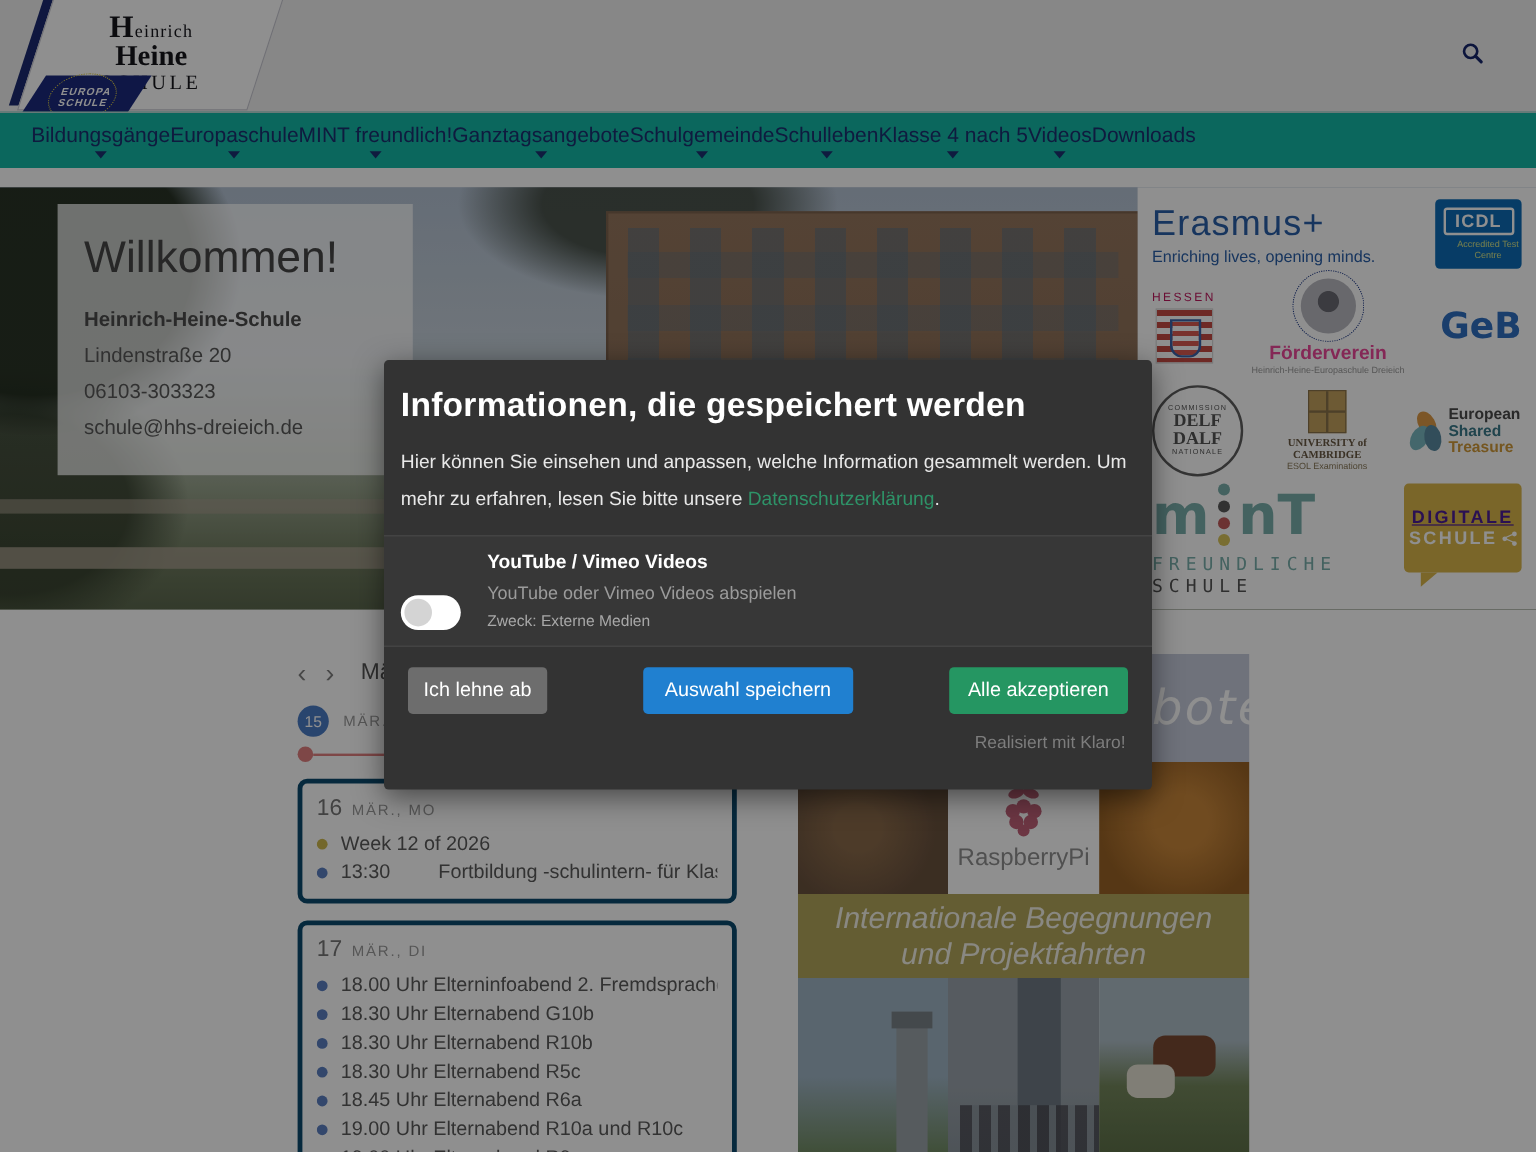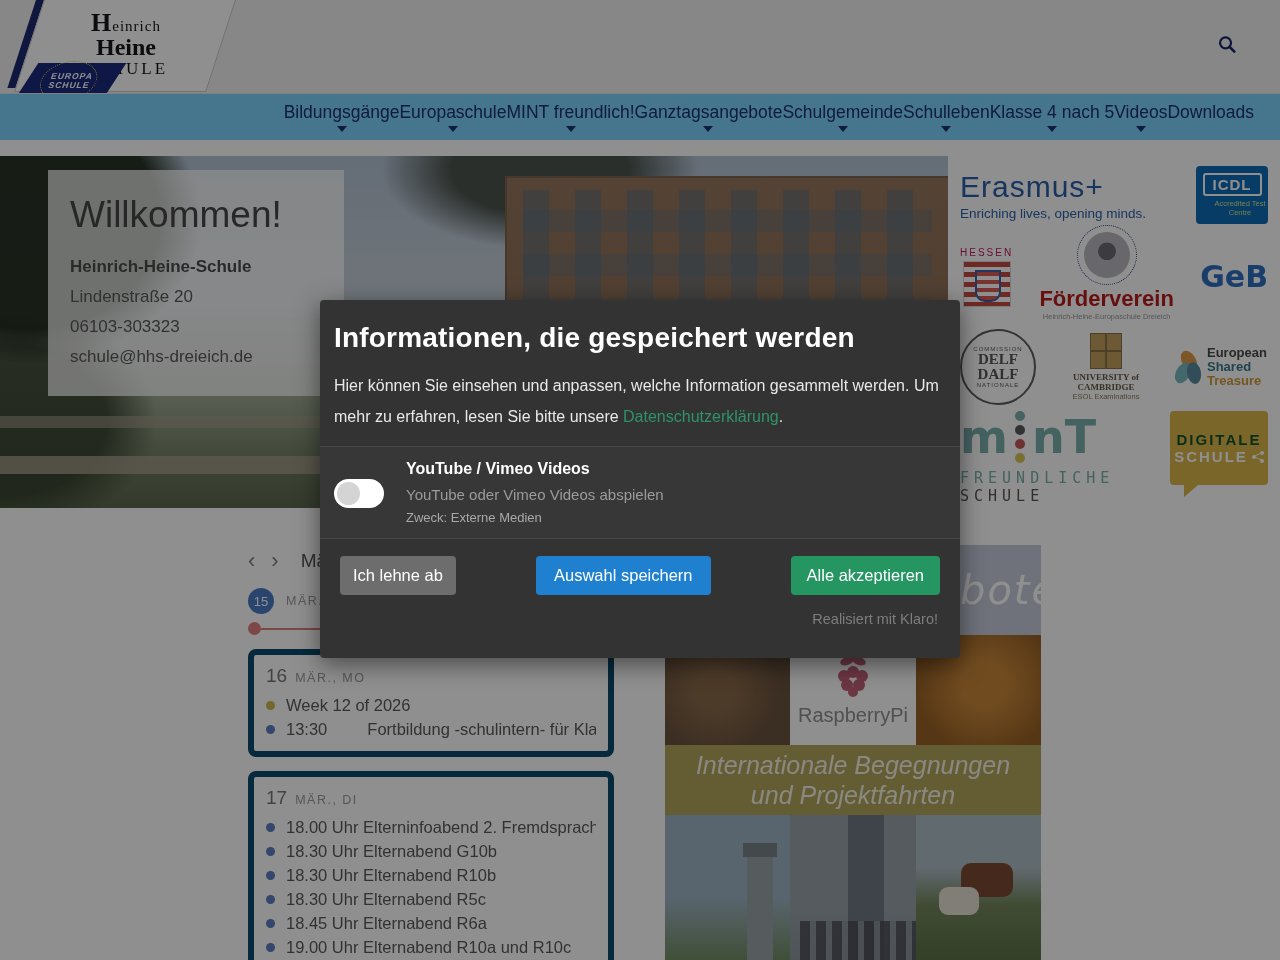--- a/index.html
+++ b/index.html
@@ -21,23 +21,23 @@
   .badge{position:absolute;left:8px;bottom:-8px;width:88px;height:36px;
         transform:skewX(-18deg);background:#1b2a7e;display:flex;align-items:center;justify-content:center;}
   .badge-inner{transform:skewX(18deg);color:#fff;font-size:8.5px;font-weight:bold;
         letter-spacing:1px;text-align:center;line-height:9px;position:relative;}
   .badge-inner::before{content:"";position:absolute;left:-9px;top:-11px;width:54px;height:38px;
         border:1px dotted #d8c84a;border-radius:50%;}
   .search-btn{position:absolute;right:36px;top:28px;width:34px;height:34px;cursor:pointer;
         display:flex;align-items:center;justify-content:center;background:none;border:none;}
 
   
-  .nav{position:absolute;left:0;top:93px;width:1280px;height:47px;background:#7dd3fc;
+  .nav{position:absolute;left:0;top:93px;width:1280px;height:47px;background:#14b8a6;
        border-top:1px solid #e2e2e2;display:flex;align-items:center;
-       justify-content:flex-end;padding:0 26px;box-sizing:border-box;}
+       justify-content:flex-start;padding:0 26px;box-sizing:border-box;}
   .nav-item{display:flex;flex-direction:column;align-items:center;cursor:pointer;}
   .nav-label{color:#1c3070;font-size:17.5px;font-weight:500;white-space:nowrap;}
   .tri{width:0;height:0;border-left:5px solid transparent;border-right:5px solid transparent;
        border-top:6px solid #1c3070;margin-top:3px;}
   .tri.hidden{visibility:hidden;}
 
   
   .hero{position:absolute;left:0;top:156px;width:1280px;height:352px;overflow:hidden;
         background:linear-gradient(180deg,#b4c2d3 0%,#c7d1da 40%,#9aa58f 70%,#6e7a5e 88%,#5c684e 100%);}
   .hero-trees{position:absolute;left:0;top:0;width:360px;height:352px;
@@ -76,21 +76,21 @@
   .hessen{text-align:center;}
   .hessen-t{font-size:10px;color:#be185d;letter-spacing:2px;}
   .hessen-flag{width:46px;height:44px;margin:3px auto 0;position:relative;
         background:repeating-linear-gradient(180deg,#c44a42 0 5px,#fff 5px 10px);border:1px solid #d8d8d8;}
   .hessen-shield{position:absolute;left:11px;top:8px;width:22px;height:28px;border-radius:0 0 10px 10px;
         background:repeating-linear-gradient(180deg,#d85a50 0 4px,#fff 4px 8px);border:2px solid #3a62a8;}
   .foerder{text-align:center;position:relative;width:150px;}
   .heine{width:46px;height:46px;border-radius:50%;margin:0 auto;
         background:radial-gradient(circle at 50% 42%,#6a6a72 24%,#b9b9c0 26%);
         outline:1px dotted #26408c;outline-offset:6px;}
-  .foerder-t{font-size:22px;font-weight:bold;color:#b91c1c;margin-top:8px;}
+  .foerder-t{font-size:16px;font-weight:bold;color:#ec4899;margin-top:8px;}
   .foerder-s{font-size:7.5px;color:#999;}
   .geb{font-size:30px;font-weight:bold;color:#2f6fc0;font-family:"DejaVu Sans",sans-serif;}
   .delf{width:72px;height:72px;border:2px solid #5d5d5d;border-radius:50%;text-align:center;
         display:flex;flex-direction:column;align-items:center;justify-content:center;color:#555;}
   .delf-ring{font-size:6px;letter-spacing:1px;}
   .delf-t{font-family:"Liberation Serif",serif;font-weight:bold;font-size:15px;line-height:15px;}
   .cam{text-align:center;width:120px;}
   .cam-shield{width:30px;height:34px;margin:0 auto 3px;background:#c3a05e;border:1px solid #8a734a;
         background-image:linear-gradient(#8a734a,#8a734a),linear-gradient(#8a734a,#8a734a);
         background-size:2px 100%,100% 2px;background-position:center,center;background-repeat:no-repeat;}
@@ -107,21 +107,21 @@
   .mintrow{margin-top:6px;align-items:flex-start;}
   .mint{display:flex;align-items:center;gap:7px;}
   .mint-letter{font-size:46px;font-weight:bold;color:#79afab;line-height:44px;font-family:"DejaVu Sans",sans-serif;}
   .mint-dots{display:flex;flex-direction:column;gap:4px;}
   .mint-dots i{width:10px;height:10px;border-radius:50%;display:block;}
   .md1{background:#79afab;}.md2{background:#5a5a5a;}.md3{background:#c05a5a;}.md4{background:#d8c45a;}
   .digitale{width:118px;height:74px;background:#d9b64a;border-radius:4px;position:relative;
         display:flex;flex-direction:column;align-items:center;justify-content:center;letter-spacing:2px;}
   .digitale::after{content:"";position:absolute;left:14px;bottom:-12px;
         border-left:14px solid #d9b64a;border-bottom:12px solid transparent;}
-  .dig-1{font-size:15px;font-weight:bold;color:#14532d;}
+  .dig-1{font-size:15px;font-weight:bold;color:#4c1d95;text-decoration:underline;}
   .dig-2{font-size:15px;font-weight:bold;color:#fff;display:flex;align-items:center;gap:4px;}
   .share{width:12px;height:12px;position:relative;flex:none;}
   .share i{position:absolute;width:4px;height:4px;border-radius:50%;background:#fff;}
   .sh1{left:0;top:4px;}.sh2{right:0;top:0;}.sh3{right:0;bottom:0;}
   .share::before,.share::after{content:"";position:absolute;left:2px;width:8px;height:1.4px;background:#fff;}
   .share::before{top:3px;transform:rotate(-24deg);}
   .share::after{bottom:3px;transform:rotate(24deg);}
   .mint-sub{font-size:15px;letter-spacing:5px;margin-top:6px;font-family:"DejaVu Sans Mono",monospace;}
   .mint-sub .c1{color:#79afab;}.mint-sub .c2{color:#555;}
 
@@ -130,21 +130,21 @@
   .cal-controls{display:flex;align-items:center;gap:16px;color:#8a8a8a;}
   .cal-arrow{font-size:22px;line-height:20px;cursor:pointer;color:#7f7f7f;}
   .cal-month{font-size:19px;color:#555;margin-left:6px;}
   .today-row{display:flex;align-items:center;gap:12px;margin-top:16px;}
   .today-circle{width:26px;height:26px;border-radius:50%;background:#4a7bc4;color:#fff;
         font-size:13px;display:flex;align-items:center;justify-content:center;}
   .day-label{font-size:12.5px;color:#9a9a9a;letter-spacing:1.5px;}
   .nowline{display:flex;align-items:center;margin-top:8px;}
   .nowline .nd{width:13px;height:13px;border-radius:50%;background:#e07f7f;flex:none;}
   .nowline .nl{height:2px;background:#e07f7f;flex:1;}
-  .day-card{border:6px solid #0c4a6e;border-radius:8px;padding:10px 12px;margin-top:14px;overflow:hidden;}
+  .day-card{border:4px solid #0c4a6e;border-radius:8px;padding:10px 12px;margin-top:14px;overflow:hidden;}
   .day-head{display:flex;align-items:baseline;gap:8px;}
   .day-num{font-size:19px;color:#767676;}
   .event{display:flex;align-items:center;height:24px;overflow:hidden;white-space:nowrap;}
   .edot{width:9px;height:9px;border-radius:50%;flex:none;margin-right:11px;}
   .edot.blue{background:#5b7fc0;}.edot.yellow{background:#cdb84e;}
   .etime{font-size:16.5px;color:#5a5a5a;margin-right:40px;}
   .etext{font-size:16.5px;color:#5a5a5a;overflow:hidden;}
   .evgroup{margin-top:6px;}
 
   
@@ -174,21 +174,21 @@
 
   
   .dim{position:absolute;inset:0;background:rgba(0,0,0,0.44);z-index:50;}
   .modal{position:absolute;left:320px;top:300px;width:640px;height:358px;z-index:60;
         background:#333;color:#fff;border-radius:4px;box-sizing:border-box;
         padding:22px 14px 16px;box-shadow:0 6px 24px rgba(0,0,0,.5);}
   .m-title{font-size:28px;font-weight:bold;margin:0 0 16px 0;letter-spacing:.2px;}
   .m-body{font-size:16px;color:#e8e8e8;line-height:31px;margin:0;}
   .m-link{color:#2e9368;text-decoration:none;cursor:pointer;}
   .consent{border-top:1px solid #474747;border-bottom:1px solid #474747;background:#373737;
-        margin:14px -14px 0;padding:13px 14px;display:flex;align-items:center;gap:22px;}
+        margin:14px -14px 0;padding:13px 14px;display:flex;align-items:flex-end;gap:22px;}
   .toggle{width:50px;height:29px;border-radius:15px;background:#fff;position:relative;flex:none;
         margin-top:2px;cursor:pointer;}
   .knob{position:absolute;left:3px;top:3px;width:23px;height:23px;border-radius:50%;background:#d4d4d4;}
   .c-title{font-size:16px;font-weight:bold;color:#fff;}
   .c-desc{font-size:15px;color:#9b9b9b;margin-top:8px;}
   .c-purpose{font-size:13px;color:#a8a8a8;margin-top:7px;}
   .m-buttons{display:flex;justify-content:space-between;align-items:center;margin-top:17px;padding:0 6px;}
   .btn{border:none;border-radius:4px;color:#fff;font-size:16.5px;padding:10px 13px;cursor:pointer;
         font-family:inherit;}
   .btn-decline{background:#6d6d6d;}

